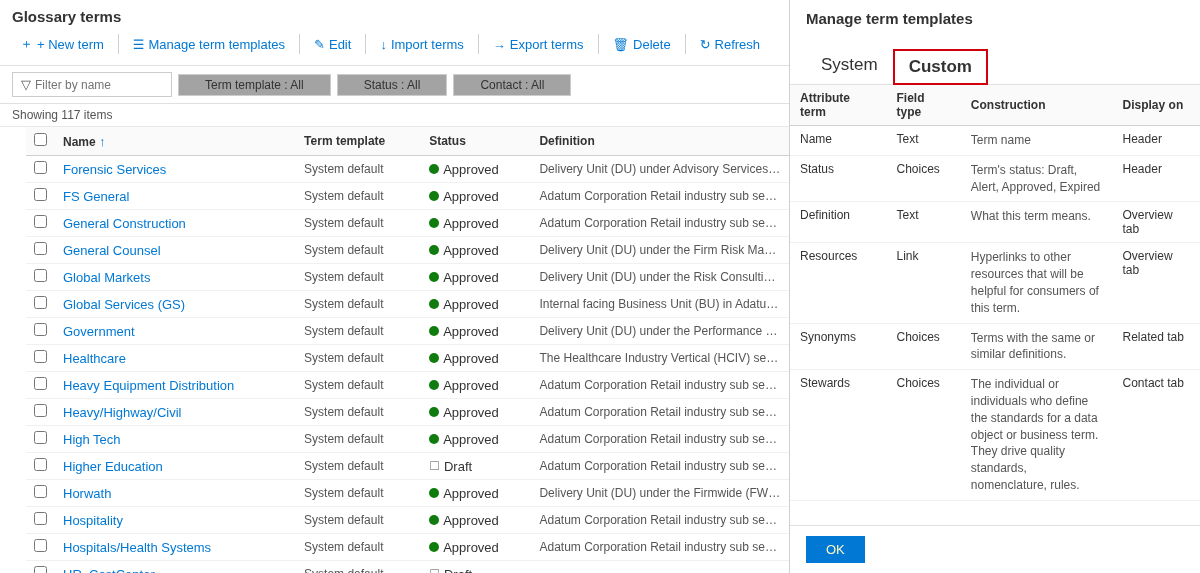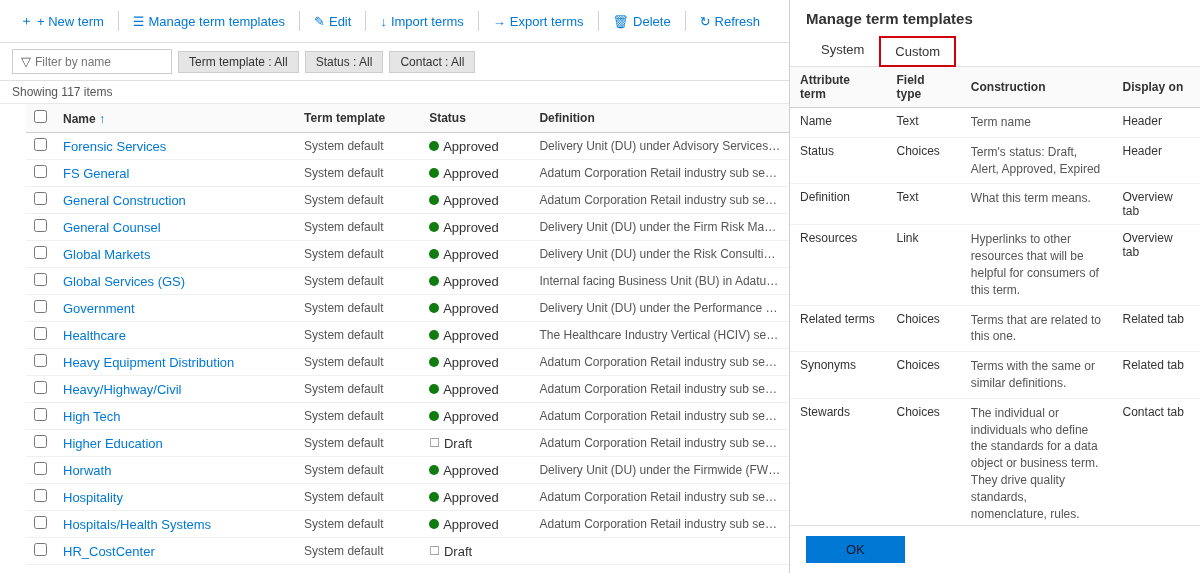--- a/index.html
+++ b/index.html
@@ -9,21 +9,21 @@
     .left-panel { width: 790px; border-right: 1px solid #d0d0d0; display: flex; flex-direction: column; overflow: hidden; }
     .panel-header { padding: 8px 12px; border-bottom: 1px solid #e0e0e0; }
     .panel-title { font-size: 15px; font-weight: 600; color: #333; margin-bottom: 6px; }
     .toolbar { display: flex; gap: 4px; align-items: center; flex-wrap: wrap; }
     .toolbar-btn { display: flex; align-items: center; gap: 4px; padding: 4px 8px; border: none; background: transparent; cursor: pointer; color: #0078d4; font-size: 12px; }
     .toolbar-separator { width: 1px; height: 20px; background: #d0d0d0; margin: 0 2px; }
 
     .filter-bar { display: flex; align-items: center; gap: 6px; padding: 6px 12px; border-bottom: 1px solid #e0e0e0; }
     .filter-input { border: 1px solid #ccc; padding: 4px 8px; font-size: 12px; width: 160px; display: flex; align-items: center; gap: 4px; }
     .filter-input input { border: none; outline: none; font-size: 12px; width: 120px; }
-    .filter-chip { border: 1px solid #ccc; padding: 3px 10px; font-size: 12px; cursor: pointer; color: #333; background: #e5e5e5; }
+    .filter-chip { border: 1px solid #ccc; padding: 3px 26px; font-size: 12px; cursor: pointer; color: #333; background: #a3a3a3; }
 
     .showing-count { padding: 4px 12px; font-size: 12px; color: #555; border-bottom: 1px solid #e8e8e8; }
 
     .table-container { flex: 1; overflow-y: auto; margin-left: 26px; }
     table { width: 100%; border-collapse: collapse; }
     thead th { padding: 6px 8px; text-align: left; font-size: 12px; font-weight: 600; color: #333; border-bottom: 1px solid #d0d0d0; background: #fafafa; position: sticky; top: 0; z-index: 1; }
     tbody td { padding: 5px 8px; font-size: 12px; color: #333; border-bottom: 1px solid #f0f0f0; }
     .checkbox-col { width: 28px; }
     .link { color: #0078d4; cursor: pointer; text-decoration: none; }
     .status-approved { display: flex; align-items: center; gap: 4px; color: #333; }
@@ -31,38 +31,39 @@
     .status-draft { display: flex; align-items: center; gap: 4px; color: #333; }
     .draft-icon { color: #888; font-size: 12px; }
     .def-cell { max-width: 200px; overflow: hidden; text-overflow: ellipsis; white-space: nowrap; color: #555; }
     .sort-arrow { color: #0078d4; }
 
     
     .right-panel { width: 410px; display: flex; flex-direction: column; overflow: hidden; }
     .right-header { padding: 10px 16px 0; border-bottom: 1px solid #e0e0e0; }
     .right-title { font-size: 15px; font-weight: 600; color: #333; margin-bottom: 8px; }
     .tab-bar { display: flex; gap: 0; }
-    .tab { padding: 6px 14px; font-size: 13px; cursor: pointer; color: #333; border: 1px solid transparent; border-bottom: none; }
+    .tab { padding: 6px 14px; font-size: 17px; cursor: pointer; color: #333; border: 1px solid transparent; border-bottom: none; margin-top: 13px; }
     .tab.active { border: 1px solid #d0d0d0; border-bottom: 2px solid #fff; background: #fff; color: #0078d4; font-weight: 600; position: relative; top: 1px; }
 
     .attr-table { flex: 1; overflow-y: auto; padding: 0; }
     .attr-table table { width: 100%; border-collapse: collapse; }
     .attr-table thead th { padding: 6px 10px; font-size: 12px; font-weight: 600; color: #333; border-bottom: 1px solid #d0d0d0; background: #fafafa; }
     .attr-table tbody td { padding: 6px 10px; font-size: 12px; color: #333; border-bottom: 1px solid #f0f0f0; vertical-align: top; }
     .attr-table tbody td.desc { max-width: 160px; color: #555; line-height: 1.4; }
     .attr-name { font-weight: 500; }
 
     .right-footer { padding: 10px 16px; border-top: 1px solid #e0e0e0; display: flex; justify-content: flex-start; }
-    .ok-btn { background: #0078d4; color: #0f172a; border: none; padding: 6px 40px; font-size: 13px; cursor: pointer; }
+    .ok-btn { background: #0078d4; color: #fef9c3; border: none; padding: 6px 20px; font-size: 13px; cursor: pointer; }
   </style>
 </head>
 <body>
 
 <div class="left-panel">
   <div class="panel-header">
+    <div class="panel-title">Glossary terms</div>
     <div class="toolbar">
       <button class="toolbar-btn">
         <span>＋</span>
         <span>+ New term</span>
       </button>
       <div class="toolbar-separator"></div>
       <button class="toolbar-btn" style="color:#0078d4;">
         <span>☰</span>
         <span>Manage term templates</span>
       </button>
@@ -265,21 +266,21 @@
         </tbody>
     </table>
   </div>
 </div>
 
 <div class="right-panel">
   <div class="right-header">
     <div class="right-title">Manage term templates</div>
     <div class="tab-bar">
       <div class="tab">System</div>
-      <div class="tab active" style="border: 2px solid #d0000d; border-radius:0; color:#333; font-weight:normal;">Custom</div>
+      <div class="tab active" style="border: 2px solid #d0000d; border-radius:0; color:#333; font-weight:bold;">Custom</div>
     </div>
   </div>
 
   <div class="attr-table">
     <table>
       <thead>
         <tr>
           <th>Attribute term</th>
           <th>Field type</th>
           <th>Construction</th>
@@ -305,26 +306,20 @@
             <td class="desc">What this term means.</td>
             <td>Overview tab</td>
           </tr>
           <tr>
             <td class="attr-name">Resources</td>
             <td>Link</td>
             <td class="desc">Hyperlinks to other resources that will be helpful for consumers of this term.</td>
             <td>Overview tab</td>
           </tr>
           <tr>
-            <td class="attr-name">Related terms</td>
-            <td>Choices</td>
-            <td class="desc">Terms that are related to this one.</td>
-            <td>Related tab</td>
-          </tr>
-          <tr>
             <td class="attr-name">Synonyms</td>
             <td>Choices</td>
             <td class="desc">Terms with the same or similar definitions.</td>
             <td>Related tab</td>
           </tr>
           <tr>
             <td class="attr-name">Stewards</td>
             <td>Choices</td>
             <td class="desc">The individual or individuals who define the standards for a data object or business term. They drive quality standards, nomenclature, rules.</td>
             <td>Contact tab</td>

